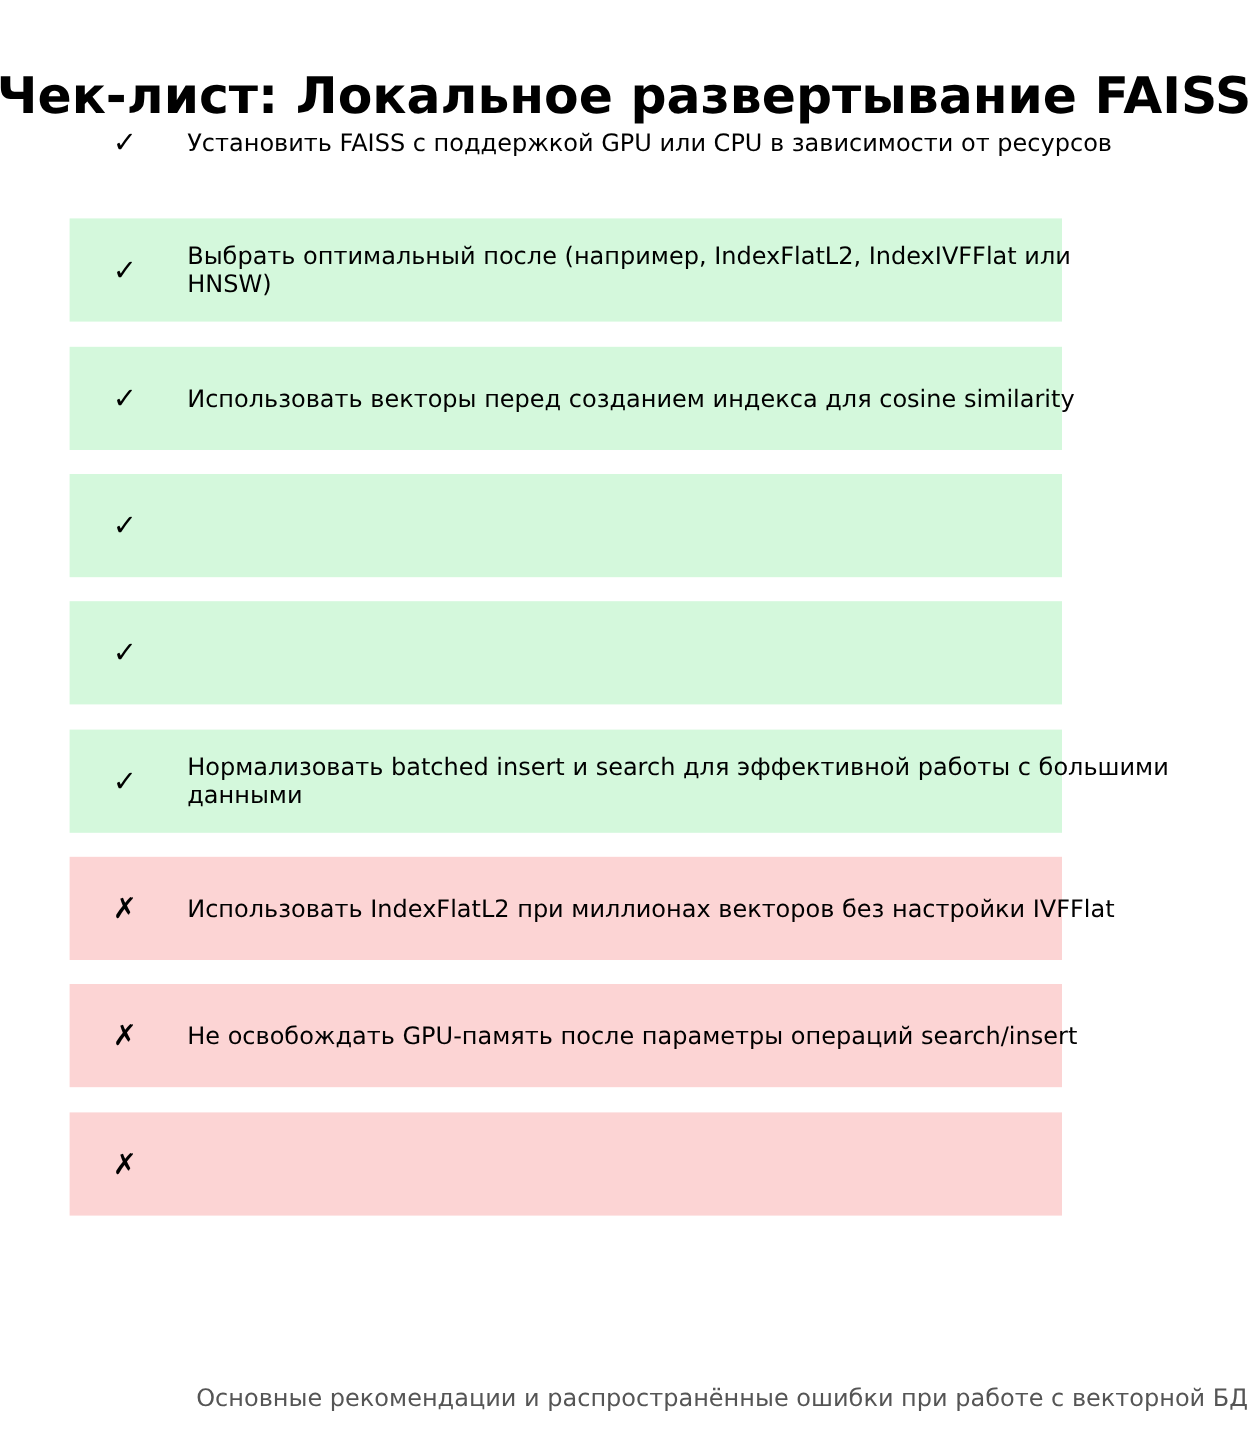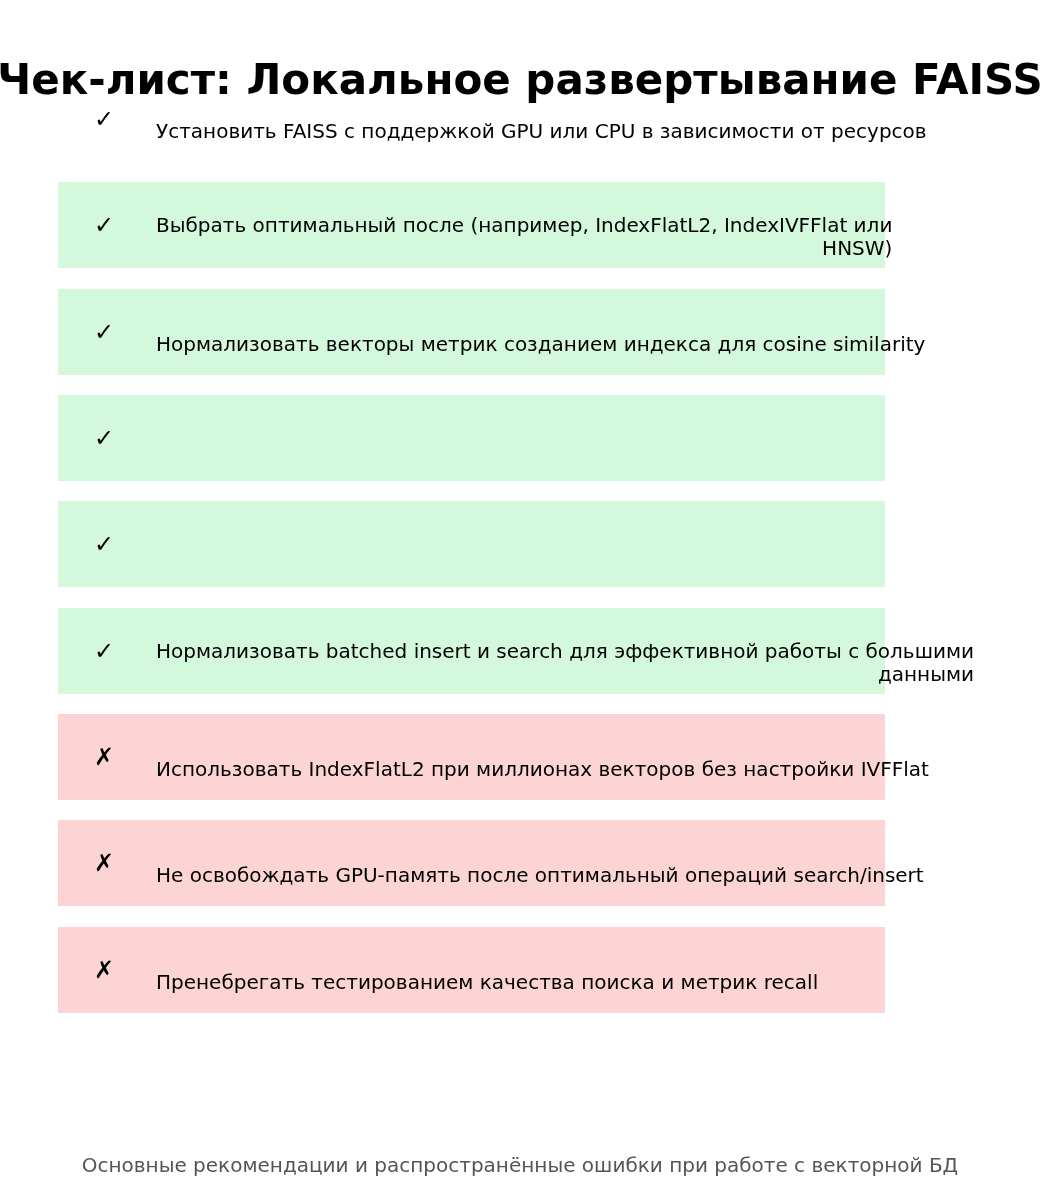--- a/index.html
+++ b/index.html
@@ -44,37 +44,36 @@
       height: 86px;
       line-height: 86px;
       font-size: 24px;
       width: 24px;
       text-align: center;
       font-family: "DejaVu Sans", sans-serif;
     }
     .text {
       position: absolute;
       left: 98px;
-      top: 12px;
+      top: 0;
       height: 86px;
       display: flex;
       align-items: center;
       white-space: pre;
       font-size: 20px;
       line-height: 23px;
       font-family: "DejaVu Sans", sans-serif;
       color: #000000;
-      text-align: right;
     }
     .footer {
       position: absolute;
       left: 0;
       width: 1040px;
       top: 1152px;
-      text-align: center;
+      text-align: right;
       font-size: 20px;
       line-height: 26px;
       color: #555555;
       font-family: "DejaVu Sans", sans-serif;
     }
   </style>
 </head>
 <body>
 
 <div class="title">Чек-лист: Локальное развертывание FAISS</div>
@@ -85,21 +84,21 @@
 </div>
 
 <div class="item do" style="top:182px;">
   <span class="mark">✓</span>
   <span class="text">Выбрать оптимальный после (например, IndexFlatL2, IndexIVFFlat или
 HNSW)</span>
 </div>
 
 <div class="item do" style="top:289px;">
   <span class="mark">✓</span>
-  <span class="text">Нормализовать векторы метрик созданием индекса для cosine similarity</span>
+  <span class="text">Использовать векторы перед созданием индекса для cosine similarity</span>
 </div>
 
 <div class="item do" style="top:395px;">
   <span class="mark">✓</span>
 </div>
 
 <div class="item do" style="top:501px;">
   <span class="mark">✓</span>
 </div>
 
@@ -109,21 +108,20 @@
 данными</span>
 </div>
 
 <div class="item dont" style="top:714px;">
   <span class="mark">✗</span>
   <span class="text">Использовать IndexFlatL2 при миллионах векторов без настройки IVFFlat</span>
 </div>
 
 <div class="item dont" style="top:820px;">
   <span class="mark">✗</span>
-  <span class="text">Не освобождать GPU-память после оптимальный операций search/insert</span>
+  <span class="text">Не освобождать GPU-память после параметры операций search/insert</span>
 </div>
 
 <div class="item dont" style="top:927px;">
   <span class="mark">✗</span>
-  <span class="text">Пренебрегать тестированием качества поиска и метрик recall</span>
 </div>
 
 <div class="footer">Основные рекомендации и распространённые ошибки при работе с векторной БД</div>
 
 </body></html>

